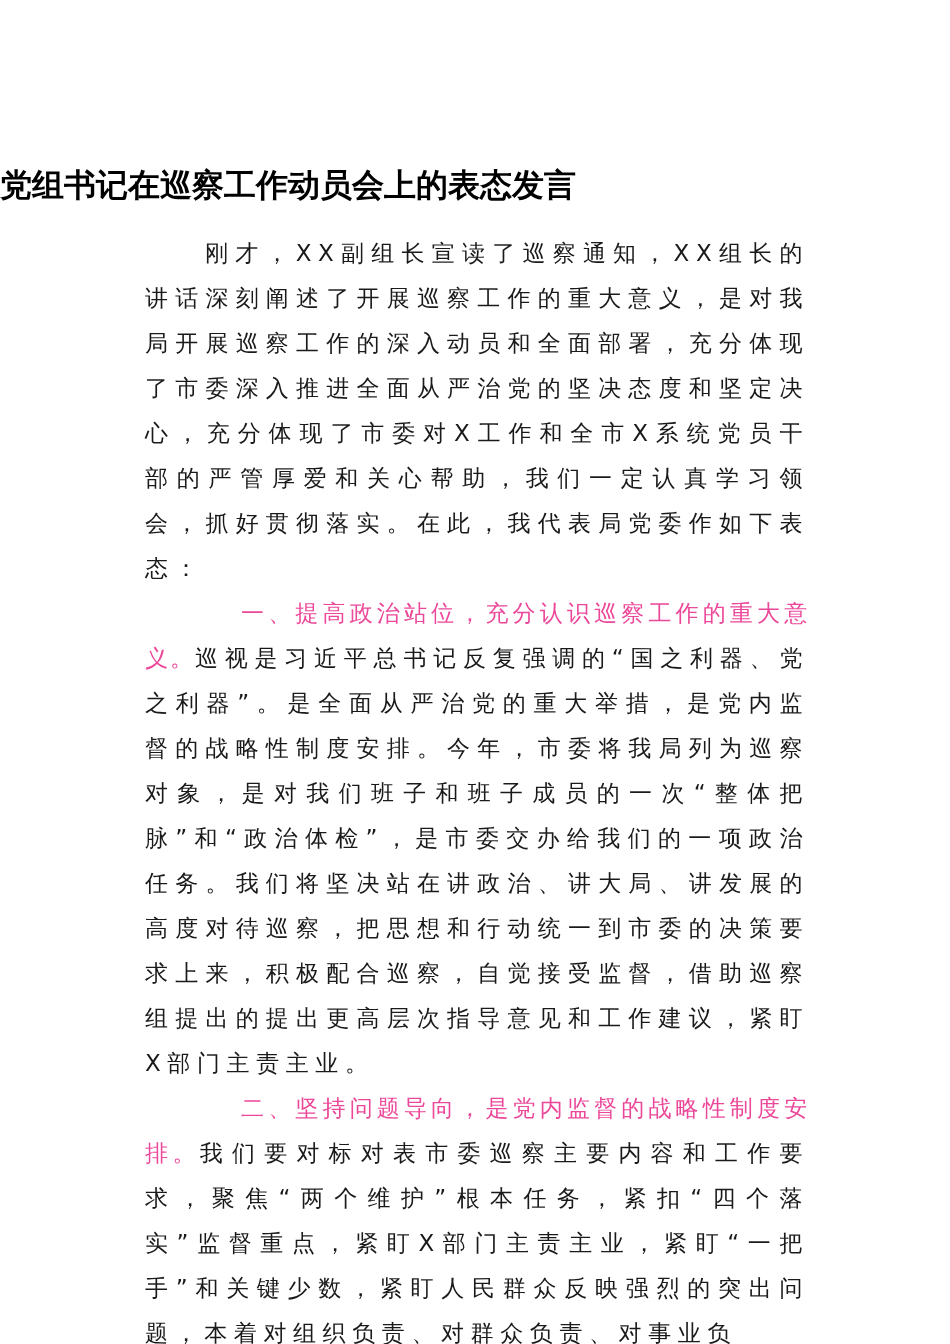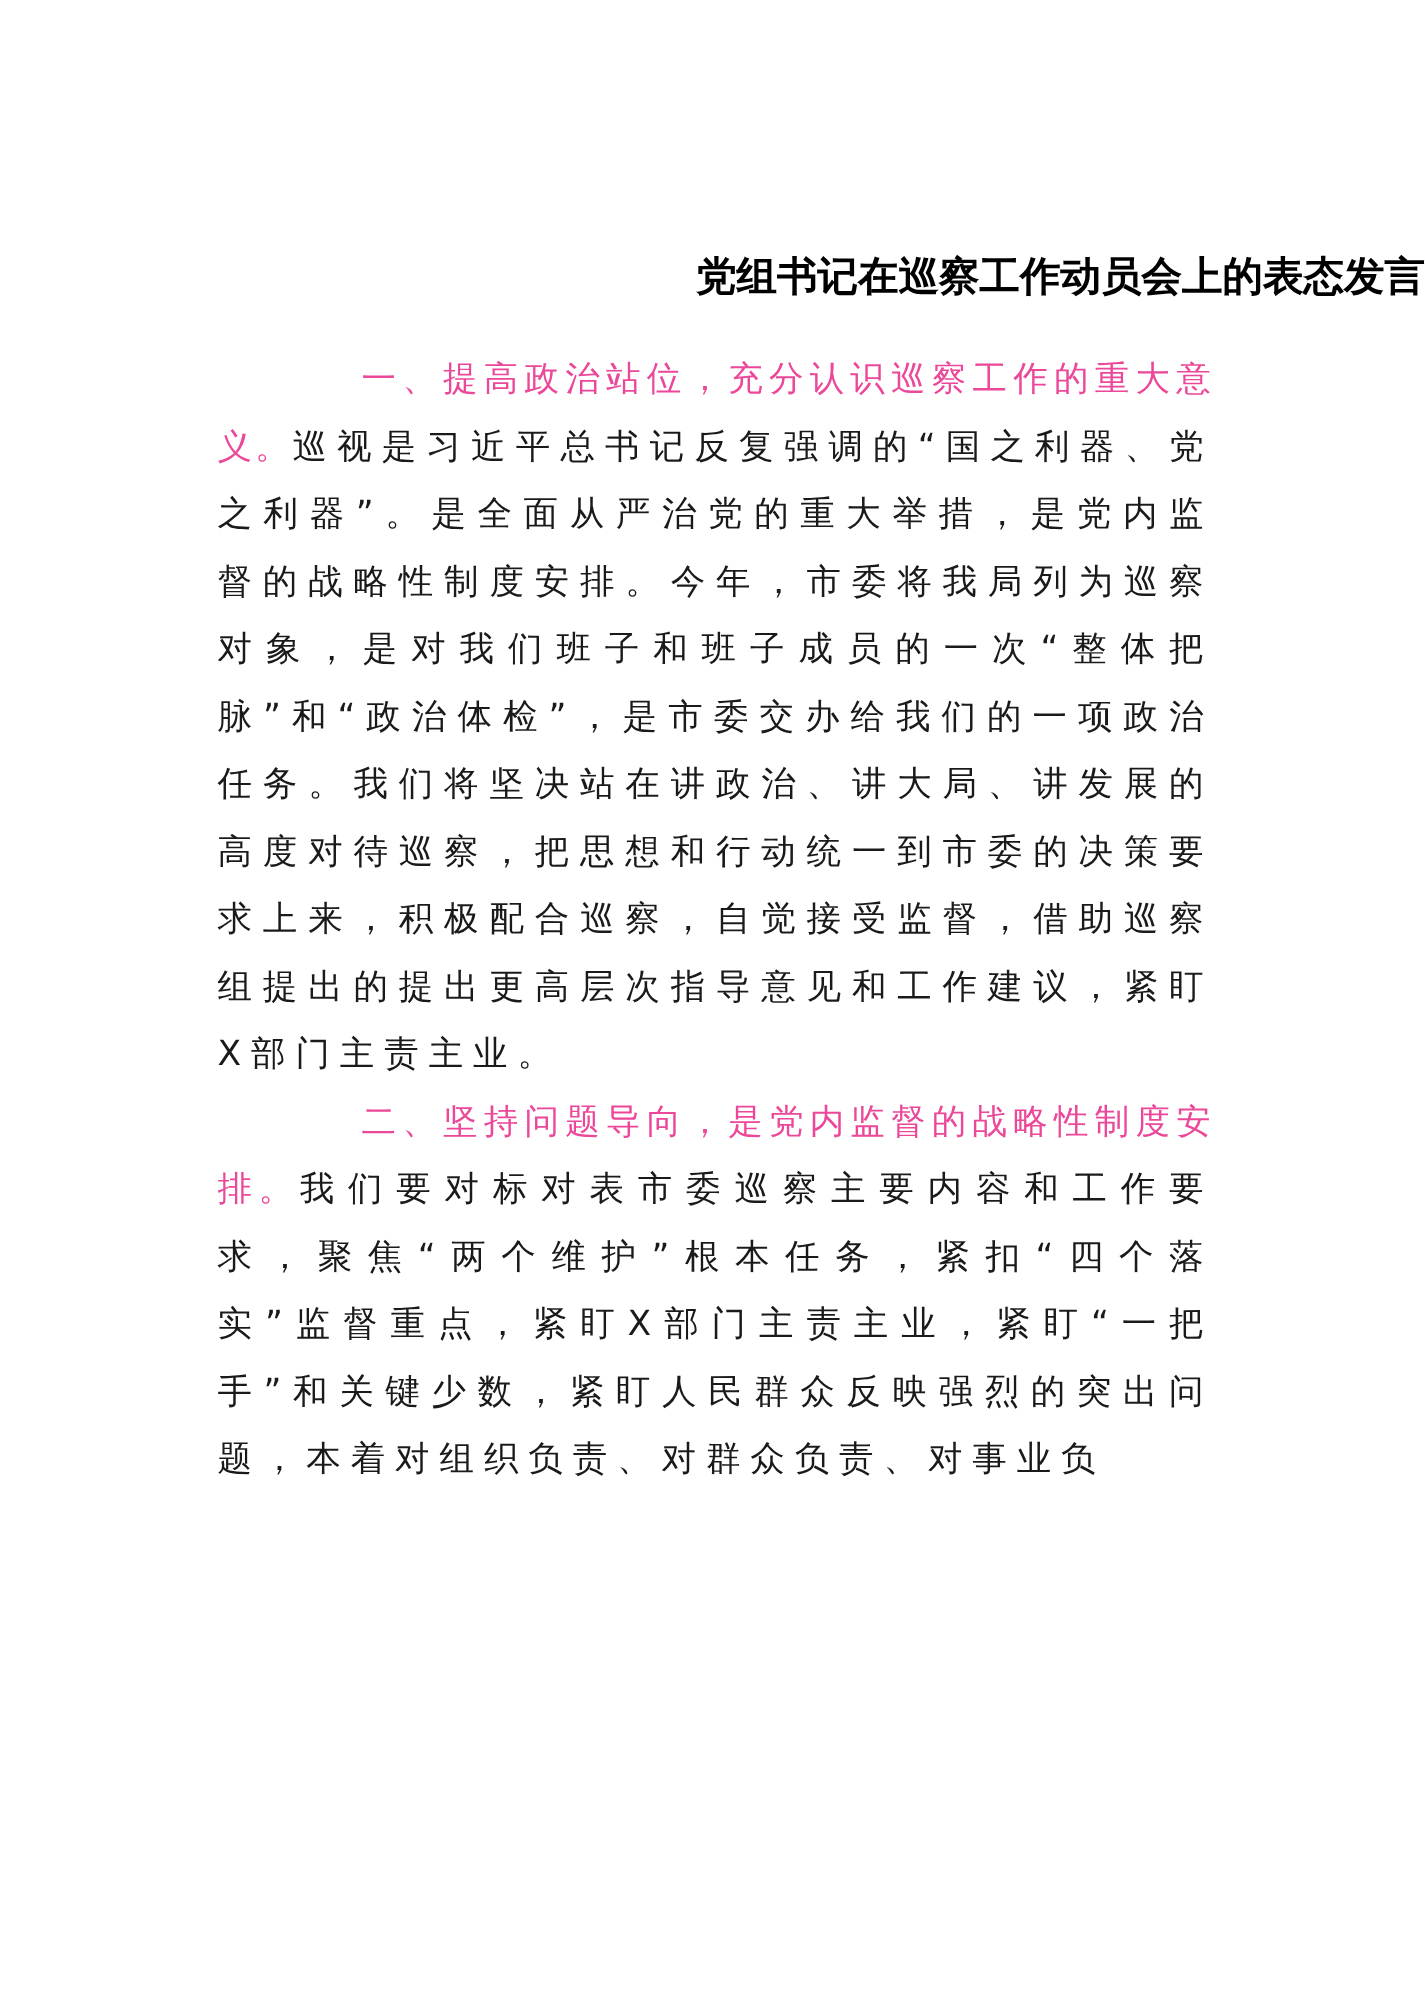--- a/index.html
+++ b/index.html
@@ -19,24 +19,24 @@
     left: 0; top: 0;
     width: 950px;
     height: 1344px;
     background: #ffffff;
   }
   .title {
     position: absolute;
     left: 0;
     top: 160px;
     width: 950px;
-    text-align: right;
+    text-align: left;
     font-family: "DejaVu Serif", "Liberation Serif", serif;
     font-weight: bold;
-    font-size: 27px;
+    font-size: 32px;
     letter-spacing: 0px;
     line-height: 50px;
     color: #000000;
   }
   .body-text {
     position: absolute;
     left: 145px;
     top: 231px;
     width: 664px;
     font-family: "DejaVu Sans", "Liberation Sans", sans-serif;
@@ -60,18 +60,19 @@
   }
 </style>
 </head>
 <body>
 
 <div class="page">
   <div class="title">党组书记在巡察工作动员会上的表态发言</div>
 
   <div class="body-text">
 
+    <p class="indent"><span>刚才，XX副组长宣读了巡察通知，XX组长的讲话深刻阐述了开展巡察工作的重大意义，是对我局开展巡察工作的深入动员和全面部署，充分体现了市委深入推进全面从严治党的坚决态度和坚定决心，充分体现了市委对X工作和全市X系统党员干部的严管厚爱和关心帮助，我们一定认真学习领会，抓好贯彻落实。在此，我代表局党委作如下表态：</span></p>
 
     <p class="indent"><span class="heading-run">一、提高政治站位，充分认识巡察工作的重大意义。</span><span>巡视是习近平总书记反复强调的“国之利器、党之利器”。是全面从严治党的重大举措，是党内监督的战略性制度安排。今年，市委将我局列为巡察对象，是对我们班子和班子成员的一次“整体把脉”和“政治体检”，是市委交办给我们的一项政治任务。我们将坚决站在讲政治、讲大局、讲发展的高度对待巡察，把思想和行动统一到市委的决策要求上来，积极配合巡察，自觉接受监督，借助巡察组提出的提出更高层次指导意见和工作建议，紧盯X部门主责主业。</span></p>
 
     <p class="indent"><span class="heading-run">二、坚持问题导向，是党内监督的战略性制度安排。</span><span>我们要对标对表市委巡察主要内容和工作要求，聚焦“两个维护”根本任务，紧扣“四个落实”监督重点，紧盯X部门主责主业，紧盯“一把手”和关键少数，紧盯人民群众反映强烈的突出问题，本着对组织负责、对群众负责、对事业负</span></p>
   </div>
 </div>
 
 </body></html>

